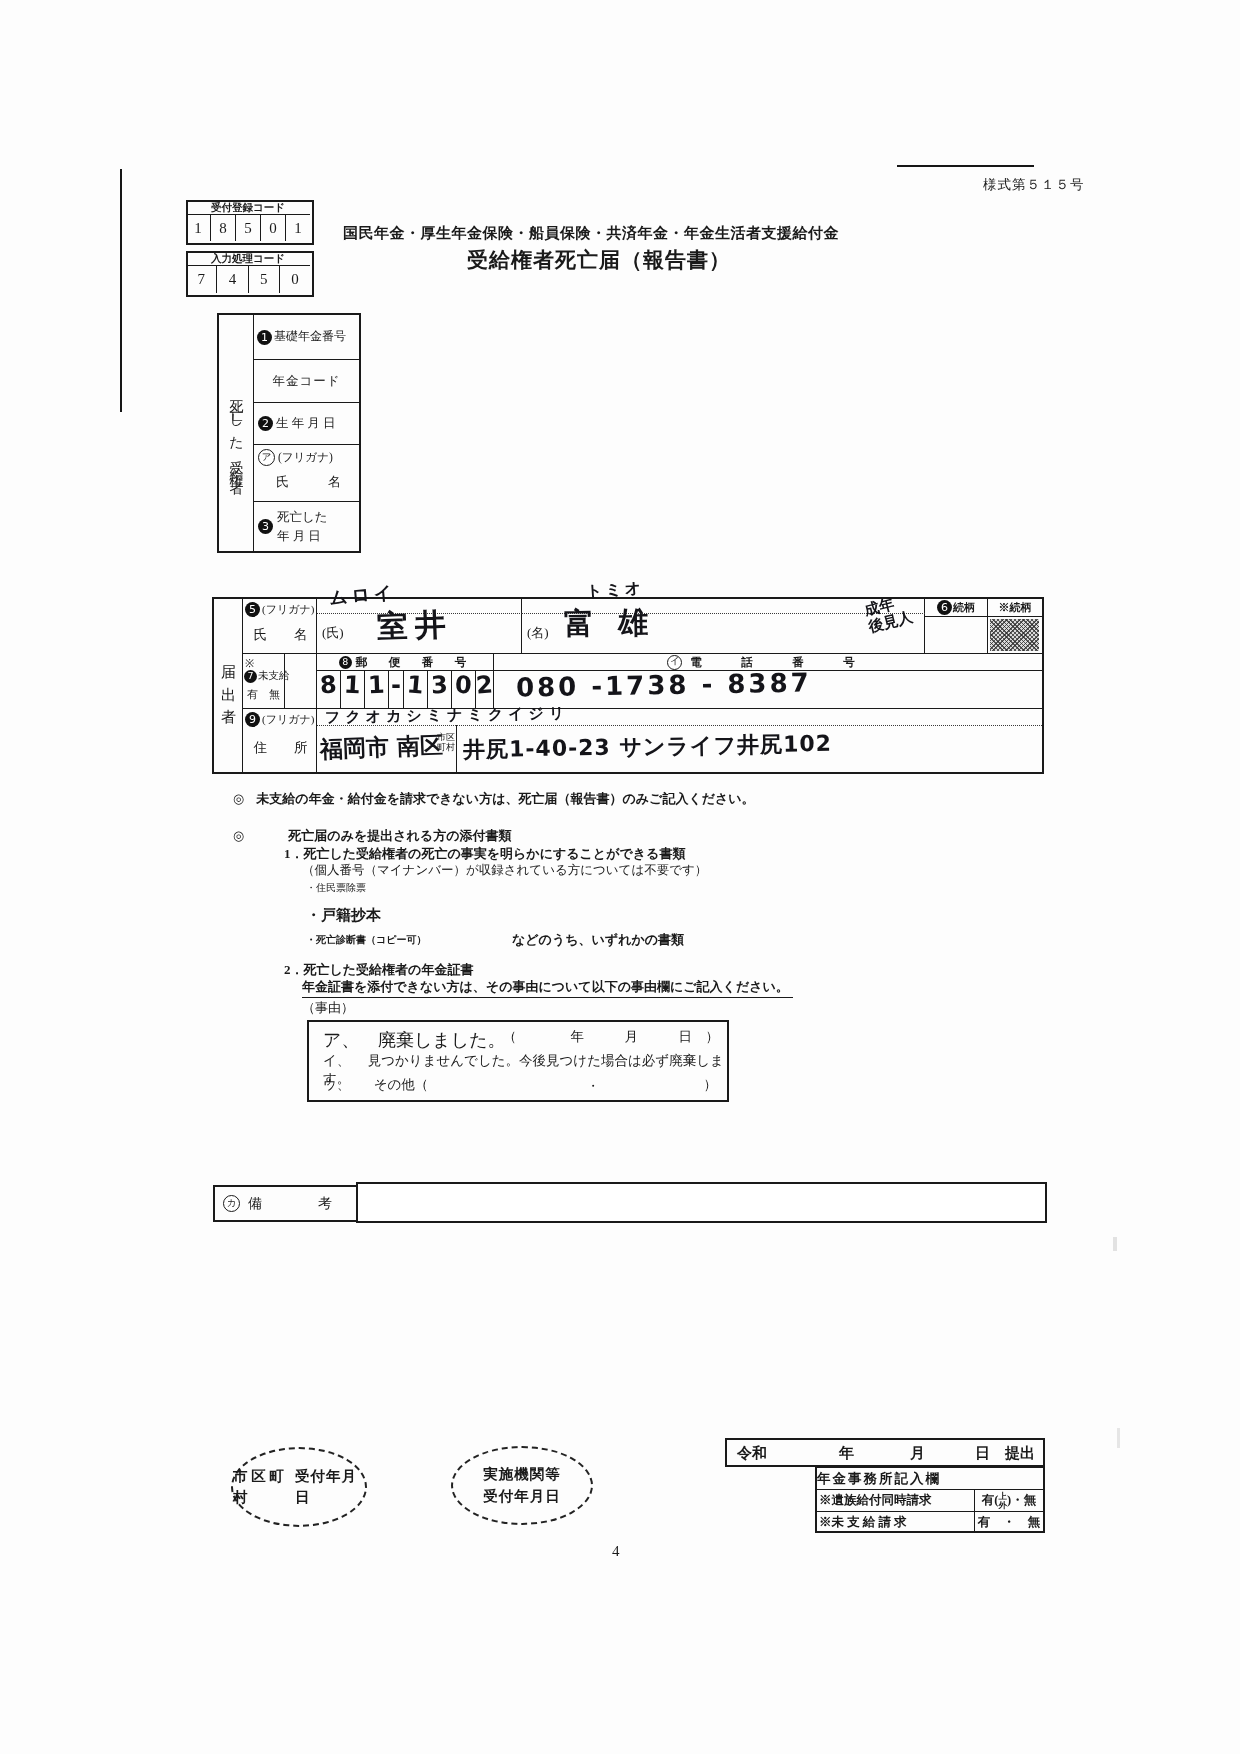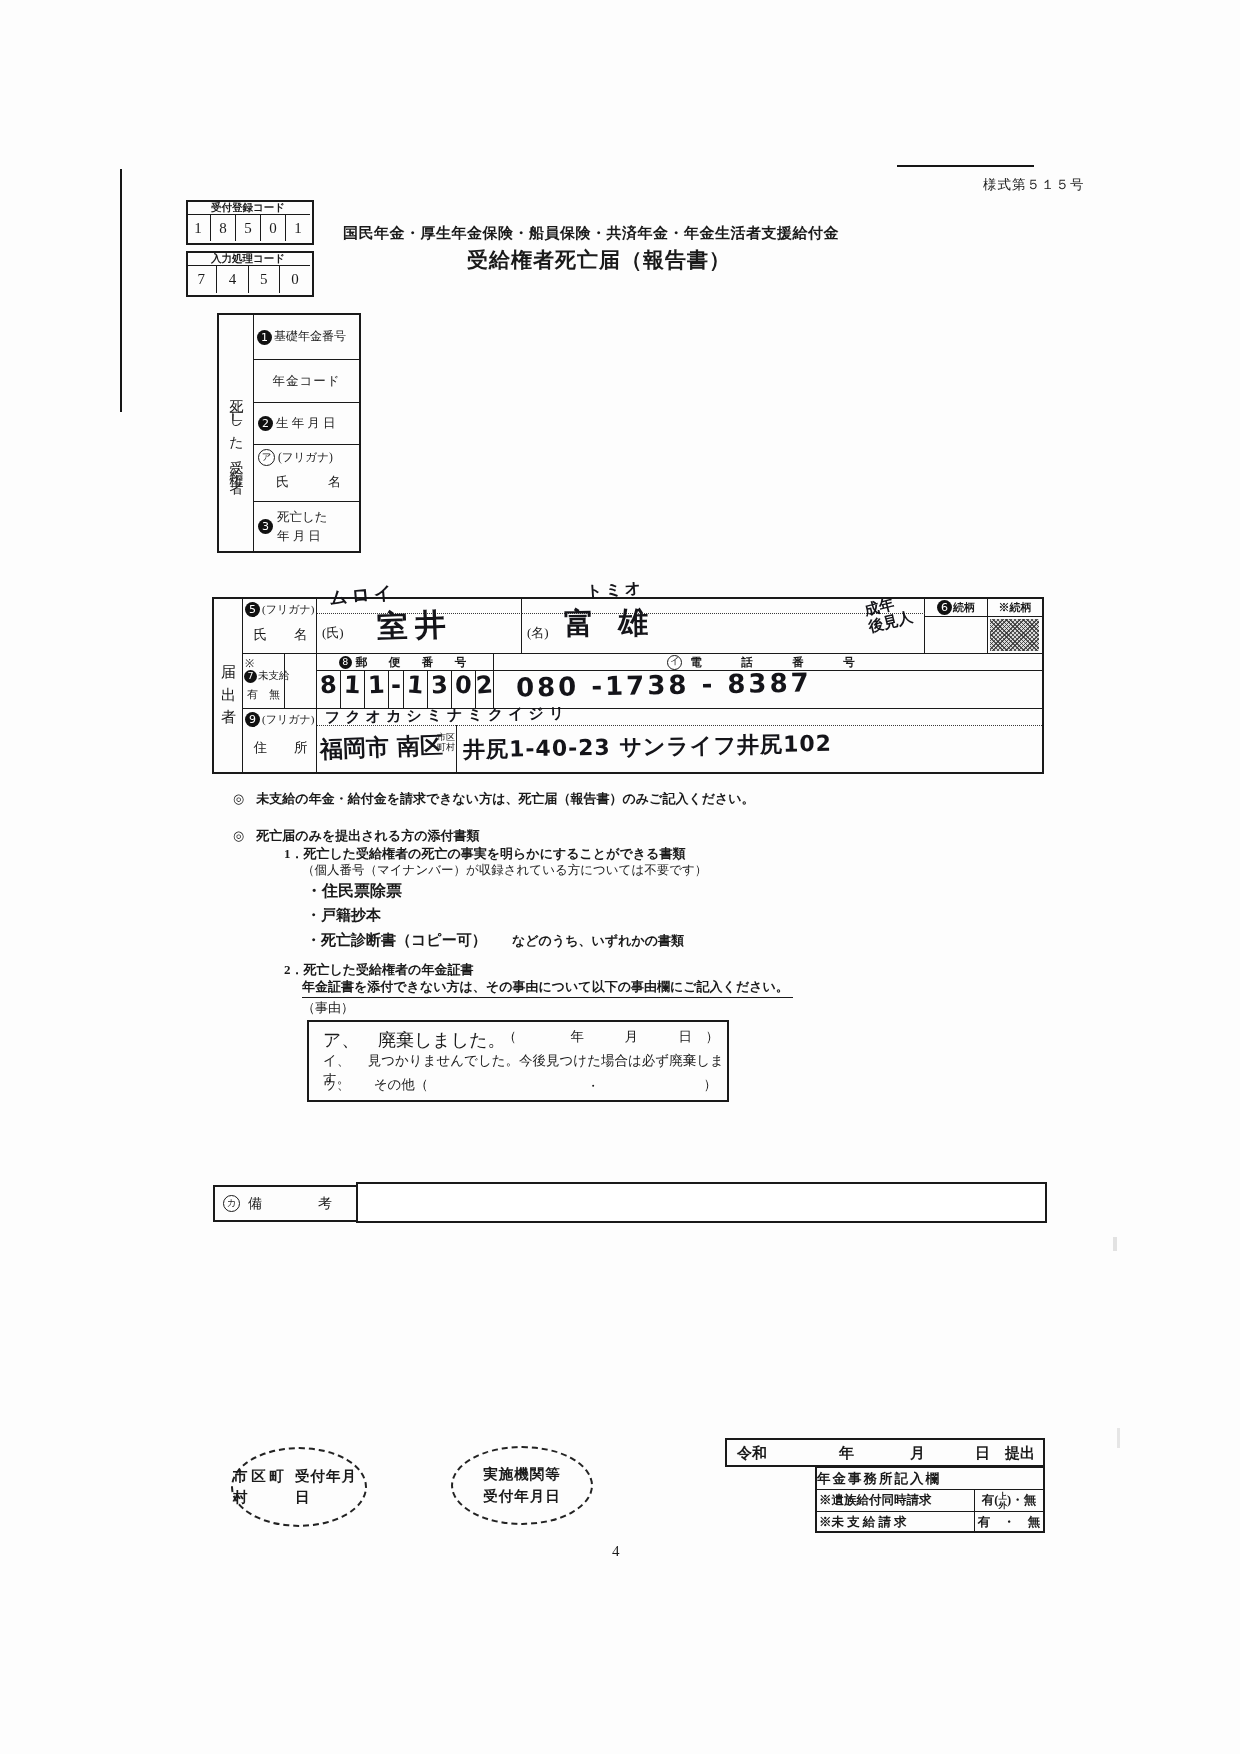--- a/index.html
+++ b/index.html
@@ -179,28 +179,28 @@
     <div class="hw preline" style="position:absolute;left:652px;top:-2px;font-size:15px;line-height:1.1;transform:rotate(-14deg);z-index:5;">成年
 後見人</div>
   </div>
 
   <div class="abs flexc" style="left:233px;top:790px;gap:12px;font-size:13px;">
     <span>◎</span>
     <span style="font-weight:bold;">未支給の年金・給付金を請求できない方は、死亡届（報告書）のみご記入ください。</span>
   </div>
   <div class="abs flexc" style="left:233px;top:827px;gap:12px;font-size:13px;">
     <span>◎</span>
-    <span style="font-weight:bold;">死亡届のみを提出される方の添付書類</span>
+    <span style="font-weight:bold;margin-left:32px;">死亡届のみを提出される方の添付書類</span>
   </div>
   <div class="abs" style="left:284px;top:845px;font-size:13px;font-weight:bold;">1．死亡した受給権者の死亡の事実を明らかにすることができる書類</div>
   <div class="abs" style="left:302px;top:862px;font-size:12.5px;">（個人番号（マイナンバー）が収録されている方については不要です）</div>
-  <div class="abs" style="left:306px;top:881px;font-size:16px;font-weight:bold;">・住民票除票</div>
+  <div class="abs" style="left:306px;top:881px;font-size:10px;font-weight:normal;">・住民票除票</div>
   <div class="abs" style="left:306px;top:906px;font-size:15px;font-weight:bold;">・戸籍抄本</div>
   <div class="abs flexc" style="left:306px;top:931px;gap:0;">
-    <span style="font-size:15px;font-weight:bold;width:206px;display:inline-block;">・死亡診断書（コピー可）</span>
+    <span style="font-size:10px;font-weight:bold;width:206px;display:inline-block;">・死亡診断書（コピー可）</span>
     <span style="font-size:13px;font-weight:bold;">などのうち、いずれかの書類</span>
   </div>
   <div class="abs" style="left:284px;top:961px;font-size:13px;font-weight:bold;">2．死亡した受給権者の年金証書</div>
   <div class="abs" style="left:302px;top:978px;font-size:13px;font-weight:bold;border-bottom:1.5px solid #1a1a1a;padding:0 4px 1px 0;">年金証書を添付できない方は、その事由について以下の事由欄にご記入ください。</div>
   <div class="abs" style="left:302px;top:999px;font-size:13px;">（事由）</div>
 
   <div class="abs b2" style="left:307px;top:1020px;width:418px;height:78px;">
     <div class="abs" style="left:14px;top:6px;font-size:18px;">
       <span>ア、</span>
       <span style="margin-left:14px;">廃棄しました。</span>

